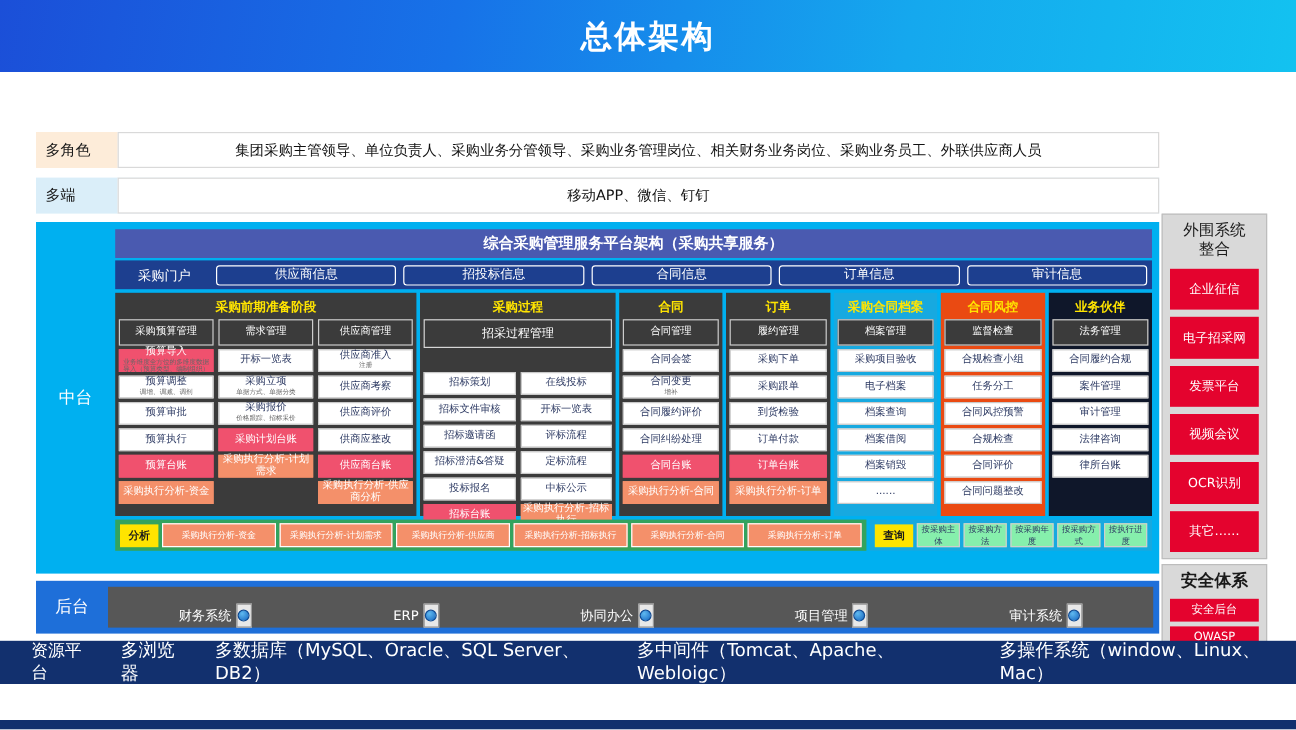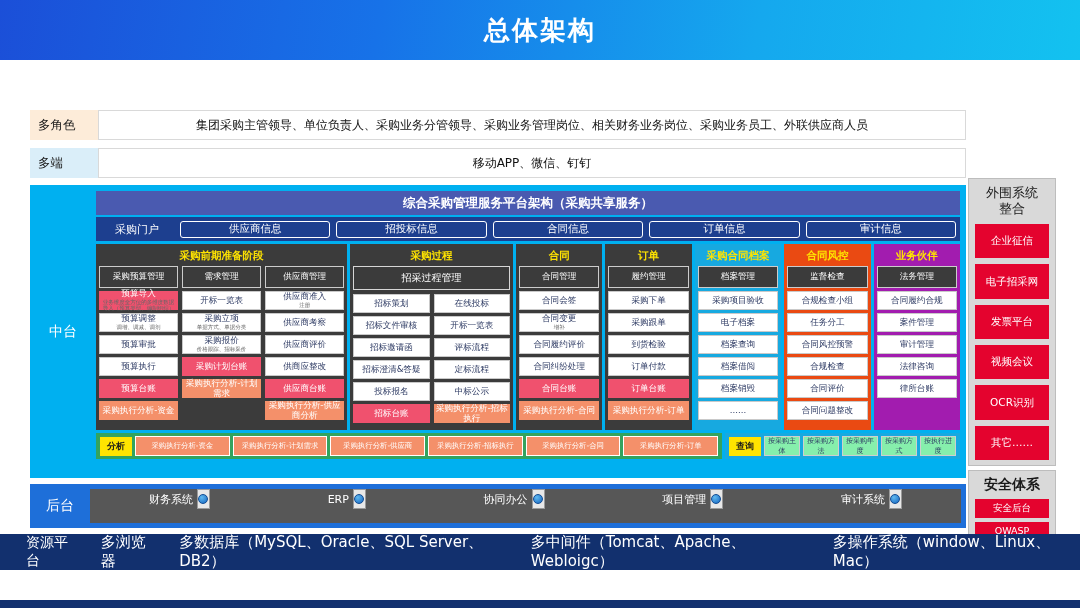--- a/index.html
+++ b/index.html
@@ -63,28 +63,28 @@
     display: flex; align-items: center; justify-content: center;
   }
 
   .panels {
     display: flex; gap: 3px; margin-top: 3px; height: 186px;
   }
   .panel { display: flex; flex-direction: column; padding: 3px; }
   .panel-dark { background: #3b3b3b; }
   .panel-cyan { background: #17a9e0; }
   .panel-orange { background: #ea4a12; }
-  .panel-dred { background: #a21caf; }
+  .panel-dred { background: #0f172a; }
   .panel-head {
     text-align: center; font-size: 10.5px; font-weight: bold;
     padding: 2px 0 3px; color: #ffe400;
   }
   .panel-sub {
     border: 1px solid #d6d6d6; color: #ffffff; background: #3b3b3b;
-    font-size: 10px; text-align: center; padding: 4px 16px; margin-bottom: 4px;
+    font-size: 10px; text-align: center; padding: 4px 16px; margin-bottom: 20px;
   }
   .panel-cols { display: flex; gap: 4px; flex: 1; }
   .col { display: flex; flex-direction: column; gap: 3px; flex: 1; }
   .cell {
     background: #ffffff; border: 1px solid #c9c9c9; color: #2d3a63;
     font-size: 8.6px; line-height: 1.15; text-align: center;
     padding: 2px 1px; height: 19px;
     display: flex; flex-direction: column; align-items: center; justify-content: center;
   }
   .cell .sub { font-size: 5.5px; color: #666; }
@@ -134,21 +134,21 @@
   .side-sec .side-btn { font-size: 9.5px; padding: 3px 0; }
 
   
   .backend {
     position: absolute; left: 30px; top: 484px; width: 936px; height: 44px;
     background: #1e6fd9; display: flex; align-items: center;
   }
   .backend-label { width: 60px; text-align: center; color: #ffffff; font-size: 14px; }
   .backend-inner {
     flex: 1; height: 34px; margin-right: 5px; background: #575757;
-    display: flex; align-items: flex-start; justify-content: space-around;
+    display: flex; align-items: flex-end; justify-content: space-around;
   }
   .sys { display: flex; align-items: center; gap: 4px; color: #ffffff; font-size: 11px; }
   .srv-icon { width: 13px; height: 20px; position: relative; flex: none; }
   .srv-icon .body {
     position: absolute; inset: 0; background: #e8e8e8; border: 1px solid #9a9a9a;
   }
   .srv-icon .globe {
     position: absolute; left: 1px; top: 5px; width: 10px; height: 10px;
     border-radius: 50%; background: radial-gradient(circle at 35% 30%, #5fb9f0, #1666c0);
     border: 1px solid #114c94;

